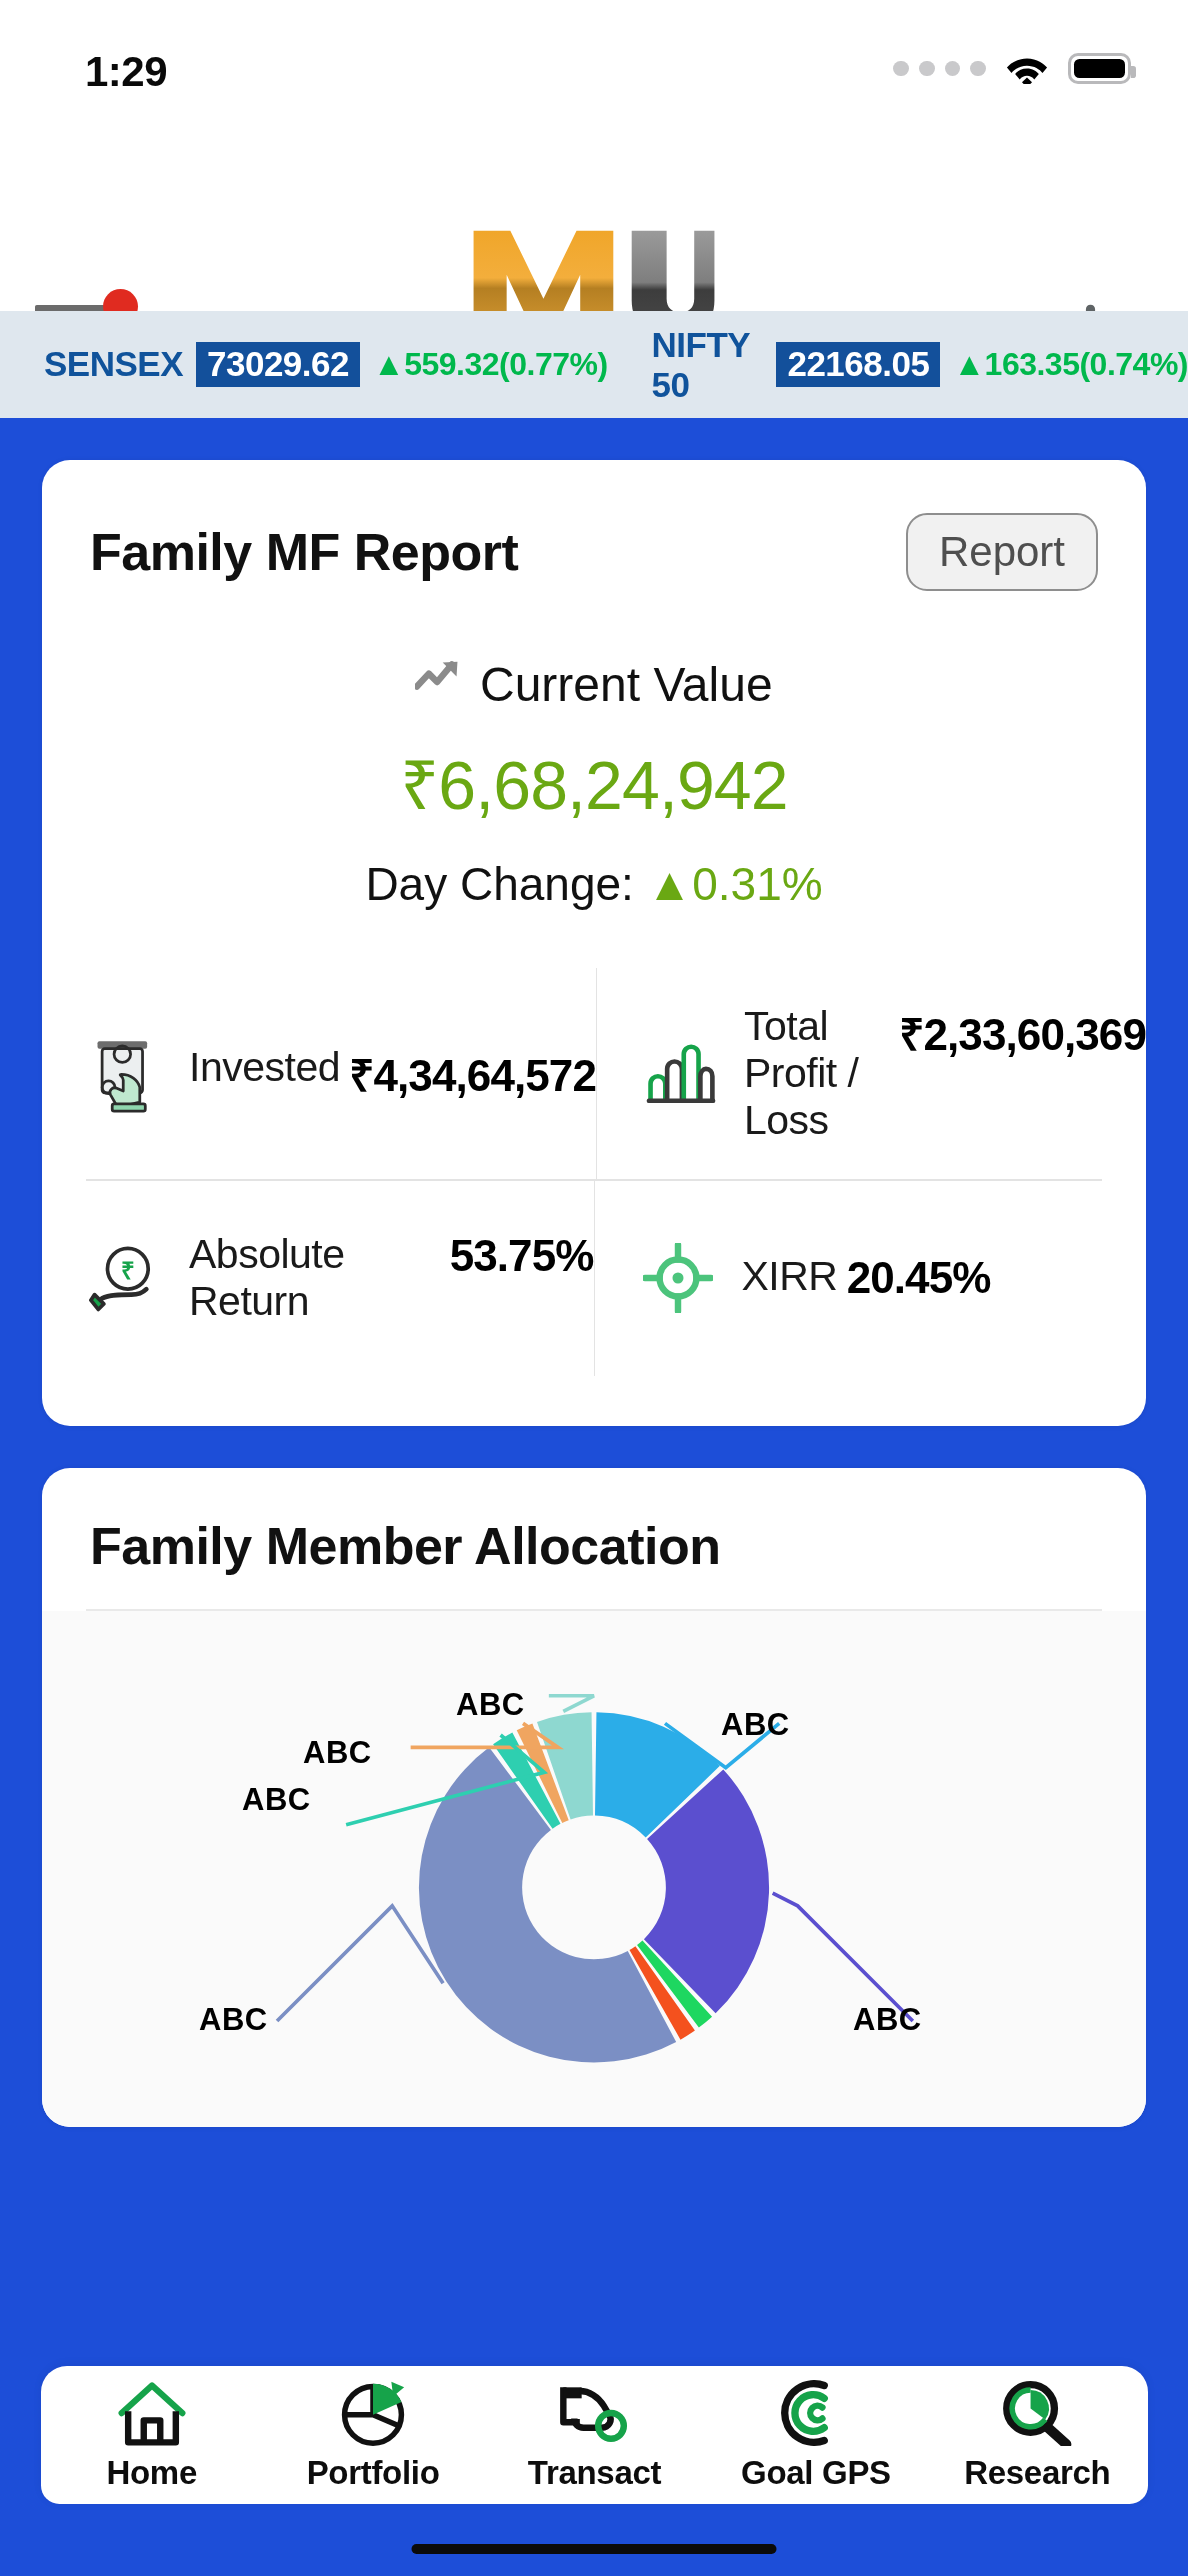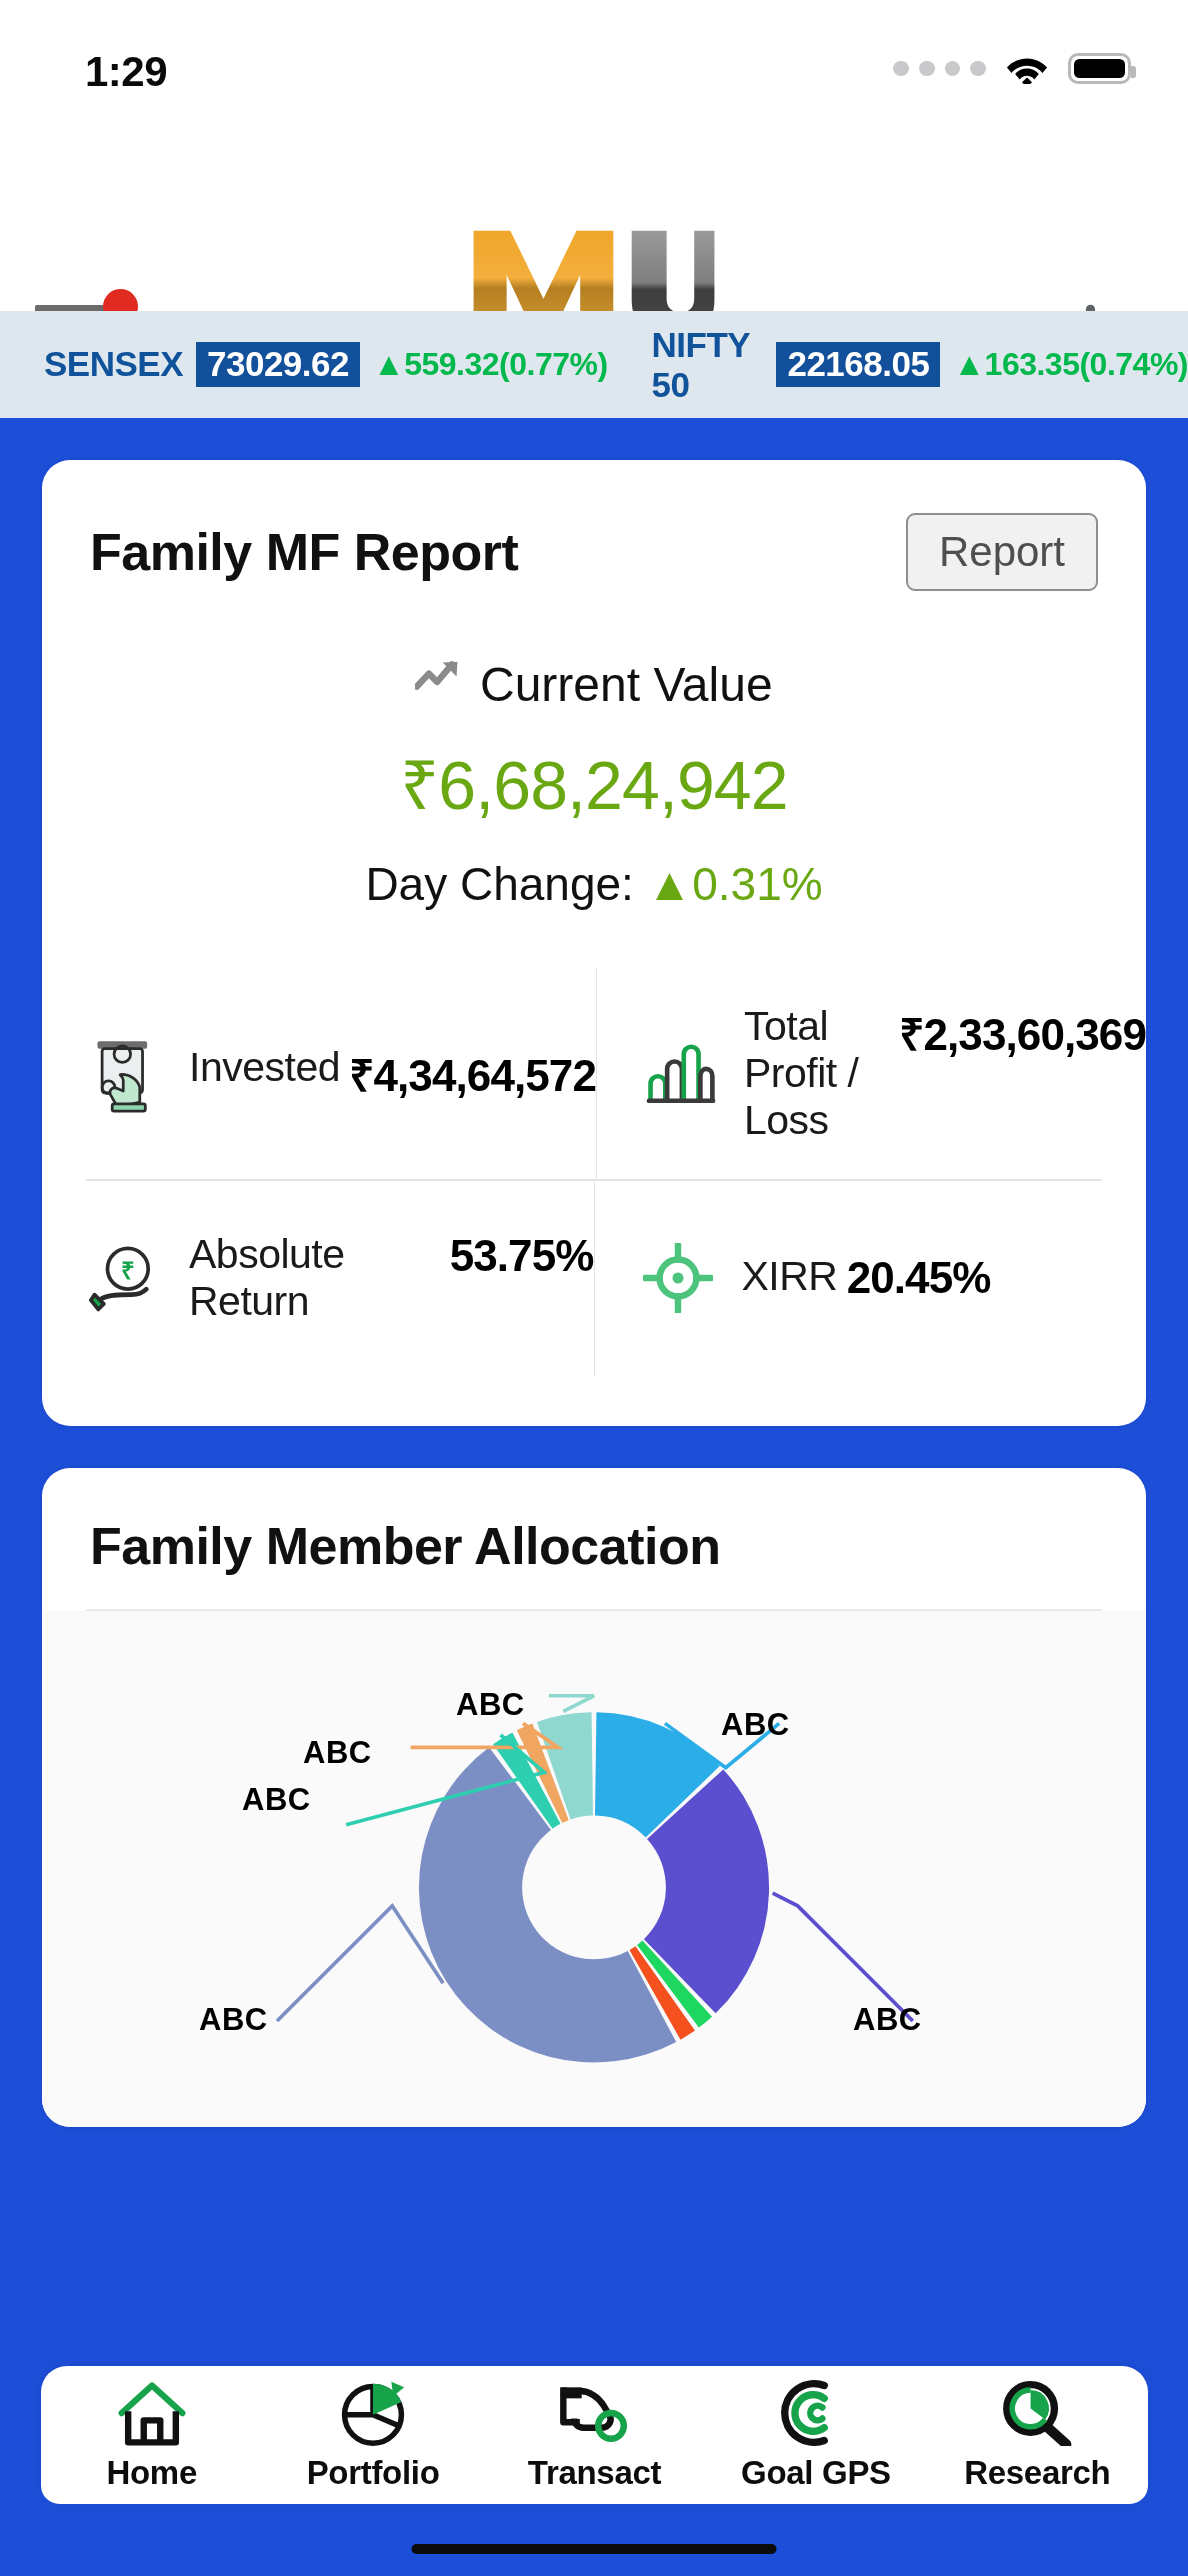--- a/index.html
+++ b/index.html
@@ -93,21 +93,21 @@
     box-shadow:0 0.9px 5.5px rgba(0,0,0,0.07);
   }
 
   
   .mf-head {
     display:flex; align-items:center; justify-content:space-between;
     padding:53px 48px 0 48px;
   }
   .mf-title { font-size:52px; font-weight:700; color:#111; letter-spacing:-0.5px; }
   .report-btn {
-    border:2.8px solid #8e8e8e; background:#f1f1f1; border-radius:9px;
+    border:2.8px solid #8e8e8e; background:#f1f1f1; border-radius:21px;
     padding:13px 31px; font-size:42px; color:#4f4f4f; cursor:pointer;
     font-family:"Liberation Sans", sans-serif;
   }
   .cv-row {
     display:flex; align-items:flex-start; justify-content:center; gap:16.6px; margin-top:66px;
   }
   .cv-label { font-size:48px; color:#111; }
   .cv-amount {
     text-align:center; font-size:68px; font-weight:400; color:#6aa813;
     margin-top:24px; letter-spacing:-0.9px;

